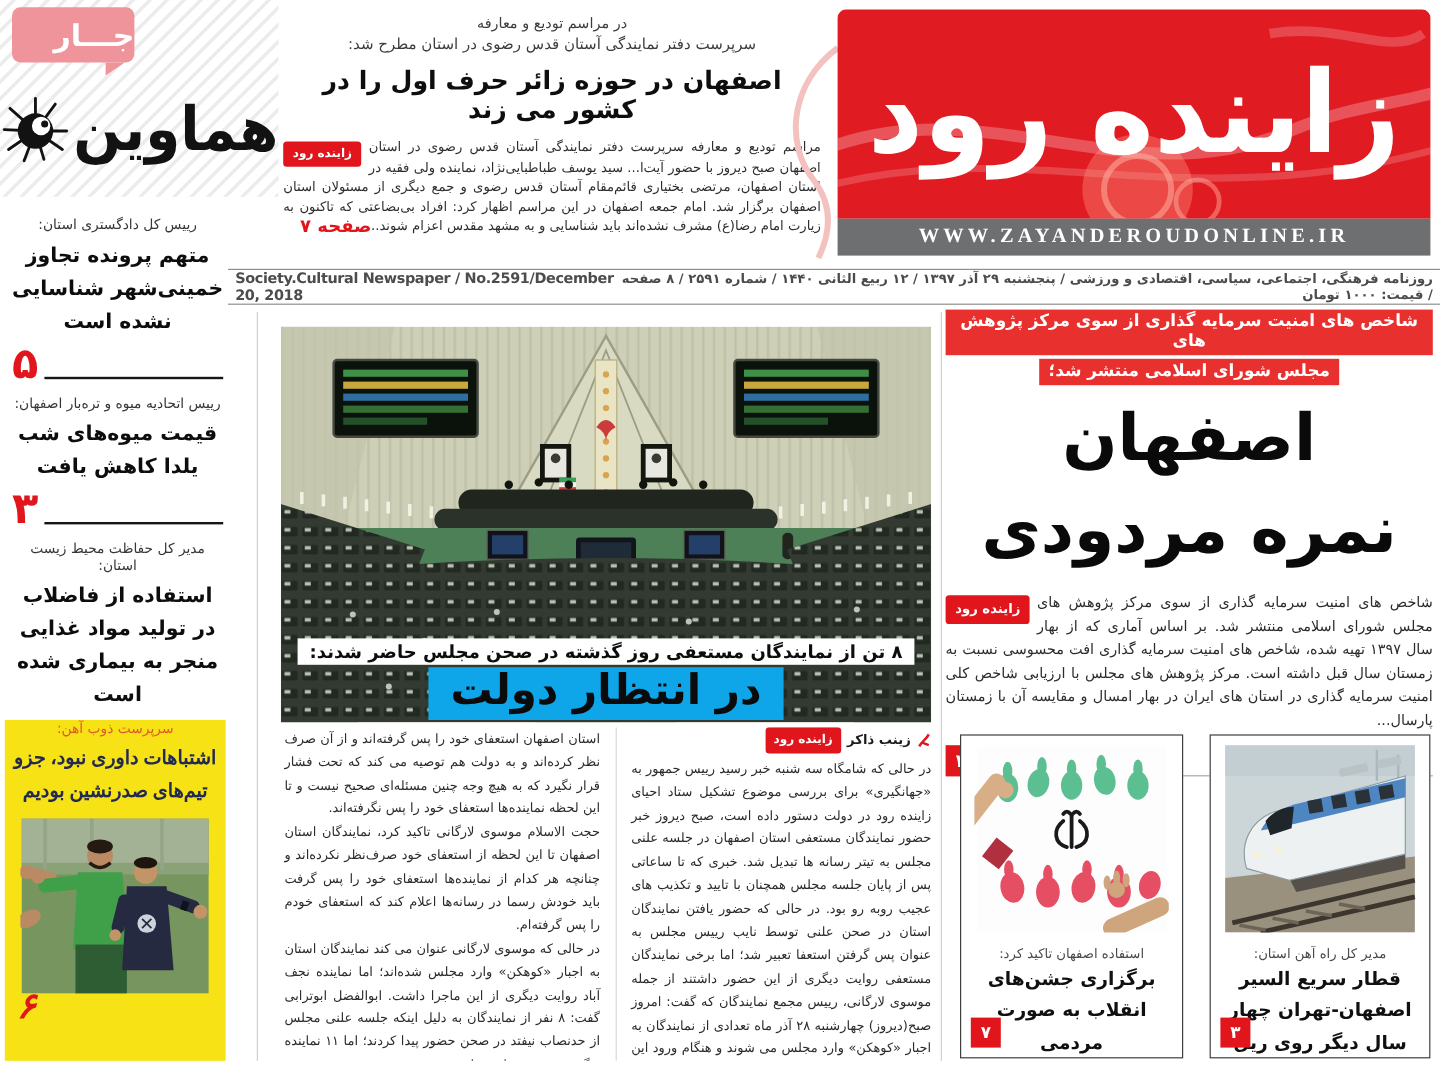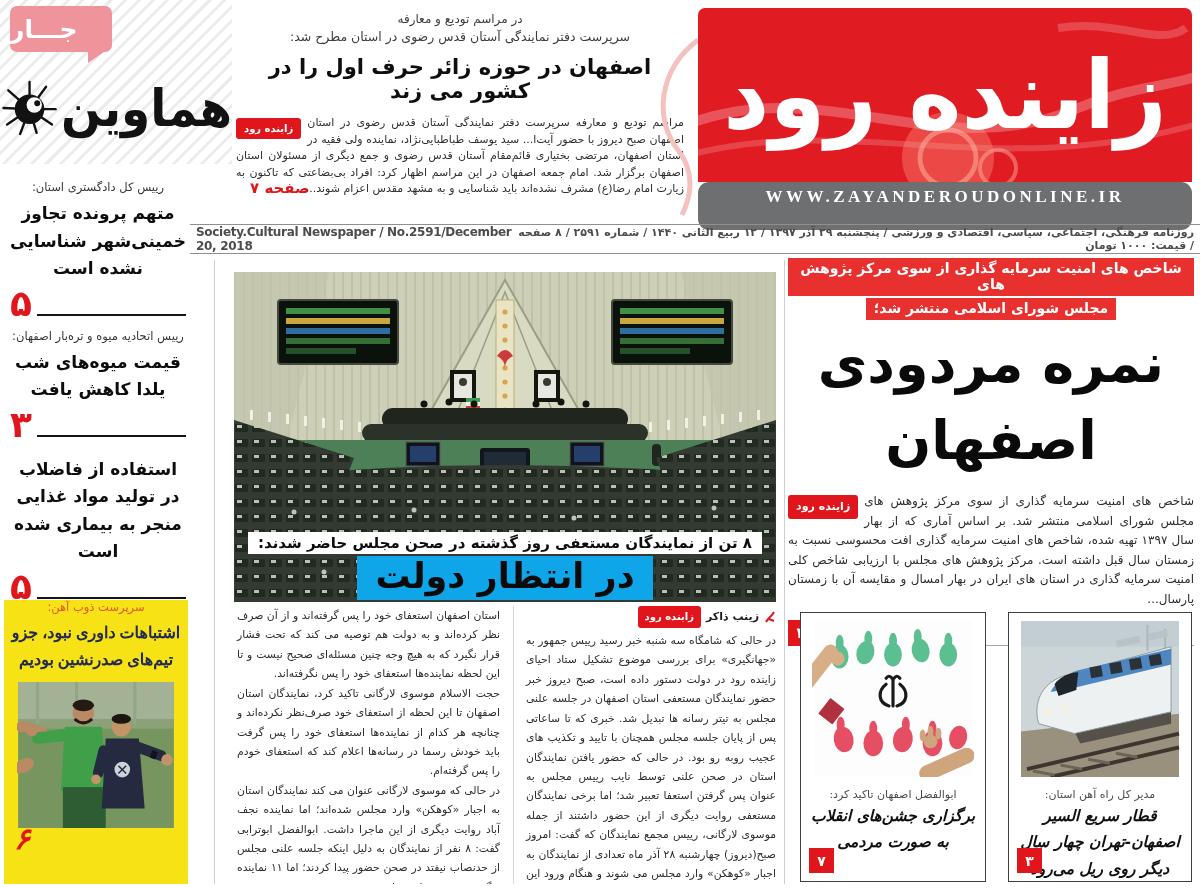--- a/index.html
+++ b/index.html
@@ -5,21 +5,21 @@
   * { margin:0; padding:0; box-sizing:border-box; }
   html,body { width:1200px; height:889px; background:#ffffff; overflow:hidden;
               font-family:"DejaVu Sans", sans-serif; }
   #page { position:relative; width:1200px; height:889px; background:#fff; }
 
   
   #corner-logo { position:absolute; left:0; top:0; width:232px; height:164px;
     background:repeating-linear-gradient(135deg,#ffffff 0 7px,#ececec 7px 10px); }
   .bubble { position:absolute; left:10px; top:6px; width:102px; height:46px;
     background:#ef949b; border-radius:7px; color:#fff; font-weight:bold; font-size:25px;
-    display:flex; align-items:center; justify-content:flex-start; letter-spacing:1px; }
+    display:flex; align-items:center; justify-content:flex-end; letter-spacing:1px; }
   .bubble:after { content:""; position:absolute; right:8px; bottom:-11px;
     border-style:solid; border-width:11px 16px 0 0; border-color:#ef949b transparent transparent transparent; }
   .hamavin { position:absolute; left:0; top:58px; width:232px; height:100px;
     display:flex; align-items:center; justify-content:space-between; gap:2px; }
   .hamavin-text { font-size:47px; font-weight:bold; color:#121212; transform:scaleY(1.08); }
 
   
   #top-article { position:absolute; left:230px; top:6px; width:460px; height:218px;
     direction:rtl; text-align:center; padding:6px 6px 0; overflow:hidden; }
   .ta-kicker1 { font-size:12px; color:#3c3c3c; }
@@ -31,22 +31,22 @@
     padding:3px 8px; border-radius:3px; margin:3px 6px 3px 0; }
   .ta-pageref { position:absolute; left:14px; bottom:0; color:#e0161c; font-weight:bold; font-size:15px; }
 
   
   #masthead { position:absolute; left:698px; top:8px; width:494px; height:206px; }
   .mh-red { position:relative; height:174px; background:#e11b22; border-radius:7px 7px 0 0;
     overflow:hidden; display:flex; align-items:center; justify-content:center; }
   .mh-title { color:#fff; font-size:90px; font-weight:bold; line-height:1;
     transform:scaleY(1.05); z-index:2; }
   .mh-swirls { position:absolute; inset:0; z-index:1; }
-  .mh-url { height:48px; background:#6e6f71; color:#fff; text-align:center; line-height:30px;
-    font-family:"Liberation Serif", serif; font-weight:bold; font-size:17px; letter-spacing:3.5px;border-radius:11px; }
+  .mh-url { height:31px; background:#6e6f71; color:#fff; text-align:center; line-height:30px;
+    font-family:"Liberation Serif", serif; font-weight:bold; font-size:17px; letter-spacing:3.5px; }
   #masthead-decor { position:absolute; left:648px; top:30px; }
 
   
   #info-strip { position:absolute; left:190px; top:224px; width:1010px; height:30px;
     border-top:1px solid #8f8f8f; border-bottom:1px solid #8f8f8f;
     display:flex; align-items:center; justify-content:space-between; padding:0 6px; color:#4c4c4c; }
   .info-en { font-weight:bold; font-size:12px; letter-spacing:-0.3px; }
   .info-fa { direction:rtl; font-weight:bold; font-size:11px; }
 
   
@@ -98,21 +98,21 @@
   .red-square { width:26px; height:26px; background:#e0161c; color:#fff; font-size:15px; font-weight:bold;
     display:flex; align-items:center; justify-content:center; }
   .lead-rule { flex:1; border-bottom:1px solid #a8a8a8; margin-left:0; }
 
   
   .news-box { position:absolute; top:612px; height:270px; border:1px solid #3f3f3f;
     direction:rtl; text-align:center; padding:8px 8px 0; background:#fff; }
   #box-flag { left:800px; width:186px; }
   #box-train { left:1008px; width:184px; }
   .nb-kicker { font-size:11px; color:#4a4a4a; margin-top:7px; }
-  .nb-headline { font-size:15.5px; font-weight:bold; color:#101010; line-height:1.7; margin-top:2px;font-style:italic; }
+  .nb-headline { font-size:15.5px; font-weight:bold; color:#101010; line-height:1.7; margin-top:2px; }
   .nb-square { position:absolute; left:8px; bottom:8px; width:25px; height:25px; background:#e0161c;
     color:#fff; font-size:14px; font-weight:bold; display:flex; align-items:center; justify-content:center; }
 
   .vdiv { position:absolute; width:1px; background:#cfcfcf; }
   #vdiv1 { left:214px; top:260px; height:624px; }
   #vdiv2 { left:784px; top:260px; height:624px; }
 </style>
 </head>
 <body>
 
@@ -188,20 +188,21 @@
     </div>
     <div class="sb-item">
       <div class="sb-kicker">رییس اتحادیه میوه و تره‌بار اصفهان:</div>
       <div class="sb-headline">قیمت میوه‌های شب یلدا کاهش یافت</div>
       <div class="sb-numrule">
         <span class="sb-num">۳</span>
         <span class="sb-rule"></span>
       </div>
     </div>
     <div class="sb-item">
+      <div class="sb-kicker">مدیر کل حفاظت محیط زیست استان:</div>
       <div class="sb-headline">استفاده از فاضلاب در تولید مواد غذایی منجر به بیماری شده است</div>
       <div class="sb-numrule">
         <span class="sb-num">۵</span>
         <span class="sb-rule"></span>
       </div>
     </div>
   </div>
 
   <div id="sport-box">
     <div class="sp-kicker">سرپرست ذوب آهن:</div>
@@ -375,22 +376,22 @@
       
     </div>
   </div>
 
   <div id="lead">
     <div class="lead-kicker">
       <div>شاخص های امنیت سرمایه گذاری از سوی مرکز پژوهش های</div>
       <div>مجلس شورای اسلامی منتشر شد؛</div>
     </div>
     <div class="lead-headline">
+      <div>اصفهان</div>
       <div>نمره مردودی</div>
-      <div>اصفهان</div>
     </div>
     <div class="lead-body">
       <span class="mini-badge">زاینده رود</span><span>شاخص های امنیت سرمایه گذاری از سوی مرکز پژوهش های مجلس شورای اسلامی منتشر شد. بر اساس آماری که از بهار سال ۱۳۹۷ تهیه شده، شاخص های امنیت سرمایه گذاری افت محسوسی نسبت به زمستان سال قبل داشته است. مرکز پژوهش های مجلس با ارزیابی شاخص کلی امنیت سرمایه گذاری در استان های ایران در بهار امسال و مقایسه آن با زمستان پارسال...</span>
     </div>
     <div class="lead-numrule">
       <span class="red-square">۳</span>
       <span class="lead-rule"></span>
     </div>
   </div>
 
@@ -433,21 +434,21 @@
         <circle cx="24" cy="38" r="7" fill="#d7ae86"></circle>
       </g>
       <g>
         <rect x="112" y="128" width="60" height="16" rx="8" fill="#cfa57e" transform="rotate(-24 160 158)"></rect>
         <circle cx="118" cy="122" r="7" fill="#cfa57e"></circle>
         <ellipse cx="110" cy="116" rx="3" ry="6" fill="#cfa57e"></ellipse>
           <ellipse cx="118" cy="112" rx="3" ry="6" fill="#cfa57e"></ellipse>
         <ellipse cx="126" cy="114" rx="3" ry="6" fill="#cfa57e"></ellipse>
       </g>
     </svg>
-    <div class="nb-kicker">ابوالفضل اصفهان تاکید کرد:</div>
+    <div class="nb-kicker">استفاده اصفهان تاکید کرد:</div>
     <div class="nb-headline">برگزاری جشن‌های انقلاب به صورت مردمی</div>
     <div class="nb-square">۷</div>
   </div>
 
   <div id="box-train" class="news-box">
     <svg width="160" height="156" viewBox="0 0 160 158">
       <rect width="160" height="158" fill="#ccd6d9"></rect>
       <rect width="160" height="26" fill="#c3ced2"></rect>
       <line x1="128" y1="4" x2="128" y2="30" stroke="#aab7bb" stroke-width="2"></line>
       <line x1="146" y1="8" x2="146" y2="32" stroke="#aab7bb" stroke-width="2"></line>

